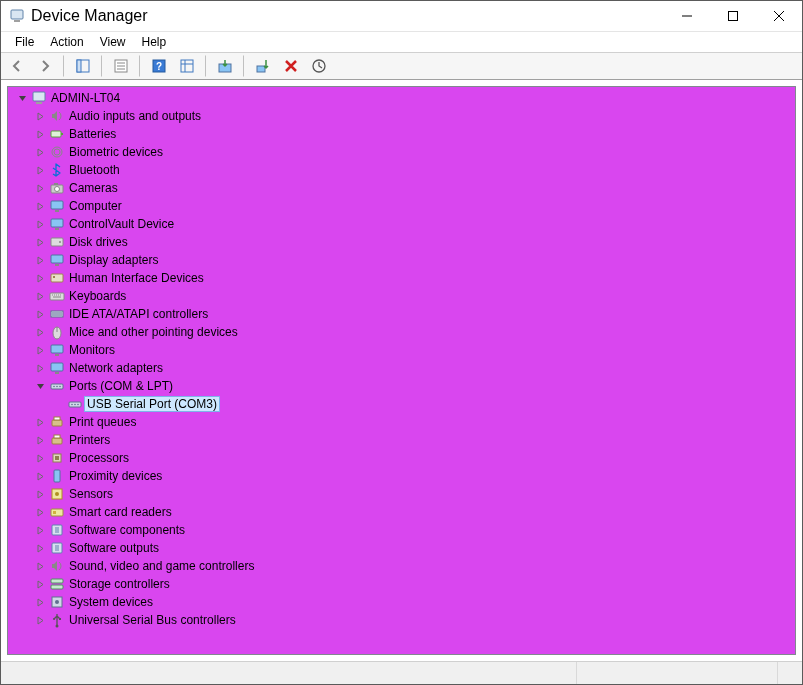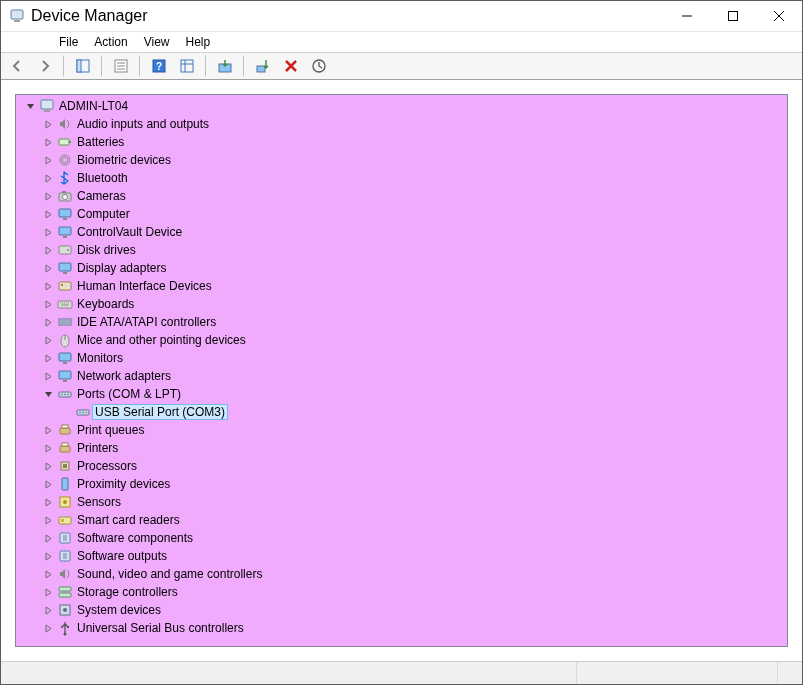--- a/index.html
+++ b/index.html
@@ -3,26 +3,26 @@
 <meta charset="utf-8">
 <style>
 html,body{margin:0;padding:0;font-family:"Segoe UI",Tahoma,sans-serif;font-size:12px;color:#000;background:#fff;height:100%;}
 .window{width:803px;height:685px;border:1px solid #5a5a5a;box-sizing:border-box;display:flex;flex-direction:column;background:#fff;}
 .titlebar{height:30px;display:flex;align-items:center;padding:0 0 0 8px;background:#fff;border-bottom:1px solid #e5e5e5;}
 .titlebar .icon{width:16px;height:16px;margin-right:6px;display:flex;align-items:center;justify-content:center;}
 .titlebar .title{flex:1;font-size:16px;}
 .winbtns{display:flex;height:100%;}
 .winbtn{width:46px;display:flex;align-items:center;justify-content:center;}
 .winbtn svg{width:10px;height:10px;}
-.menubar{height:20px;display:flex;align-items:center;padding:0 6px;gap:0;margin-left:44px;}
+.menubar{height:20px;display:flex;align-items:center;padding:0 6px;gap:0;}
 .menuitem{padding:2px 8px;cursor:default;}
 .toolbar{height:26px;border-top:1px solid #d0d0d0;border-bottom:1px solid #a0a0a0;background:#f6f6f6;display:flex;align-items:center;padding:0 4px;gap:4px;}
 .tbtn{width:22px;height:22px;display:flex;align-items:center;justify-content:center;border:1px solid transparent;}
 .tbtn.sep{width:0;border-left:1px solid #c0c0c0;height:20px;margin:0 2px;}
-.tree-wrap{flex:1;border:1px solid #828790;margin:14px;overflow:auto;background:#f0abfc;padding:2px 0 2px 4px;}
+.tree-wrap{flex:1;border:1px solid #828790;margin:6px;overflow:auto;background:#d946ef;padding:2px 0 2px 4px;}
 .row{display:flex;align-items:center;height:18px;white-space:nowrap;}
 .chev{width:16px;display:flex;align-items:center;justify-content:center;color:#6b6b6b;}
 .chev svg{width:9px;height:9px;}
 .nicon{width:18px;display:flex;align-items:center;justify-content:center;}
 .nicon svg{width:16px;height:16px;}
 .label{padding:1px 3px;}
 .label.sel{background:#cde8ff;border:1px solid #7eb4ea;padding:0 2px;}
 .statusbar{height:22px;border-top:1px solid #d0d0d0;background:#f0f0f0;display:flex;}
 .statusbar .panel{flex:1;border-right:1px solid #d9d9d9;}
 .statusbar .panel:last-child{flex:0 0 24px;border-right:none;}

